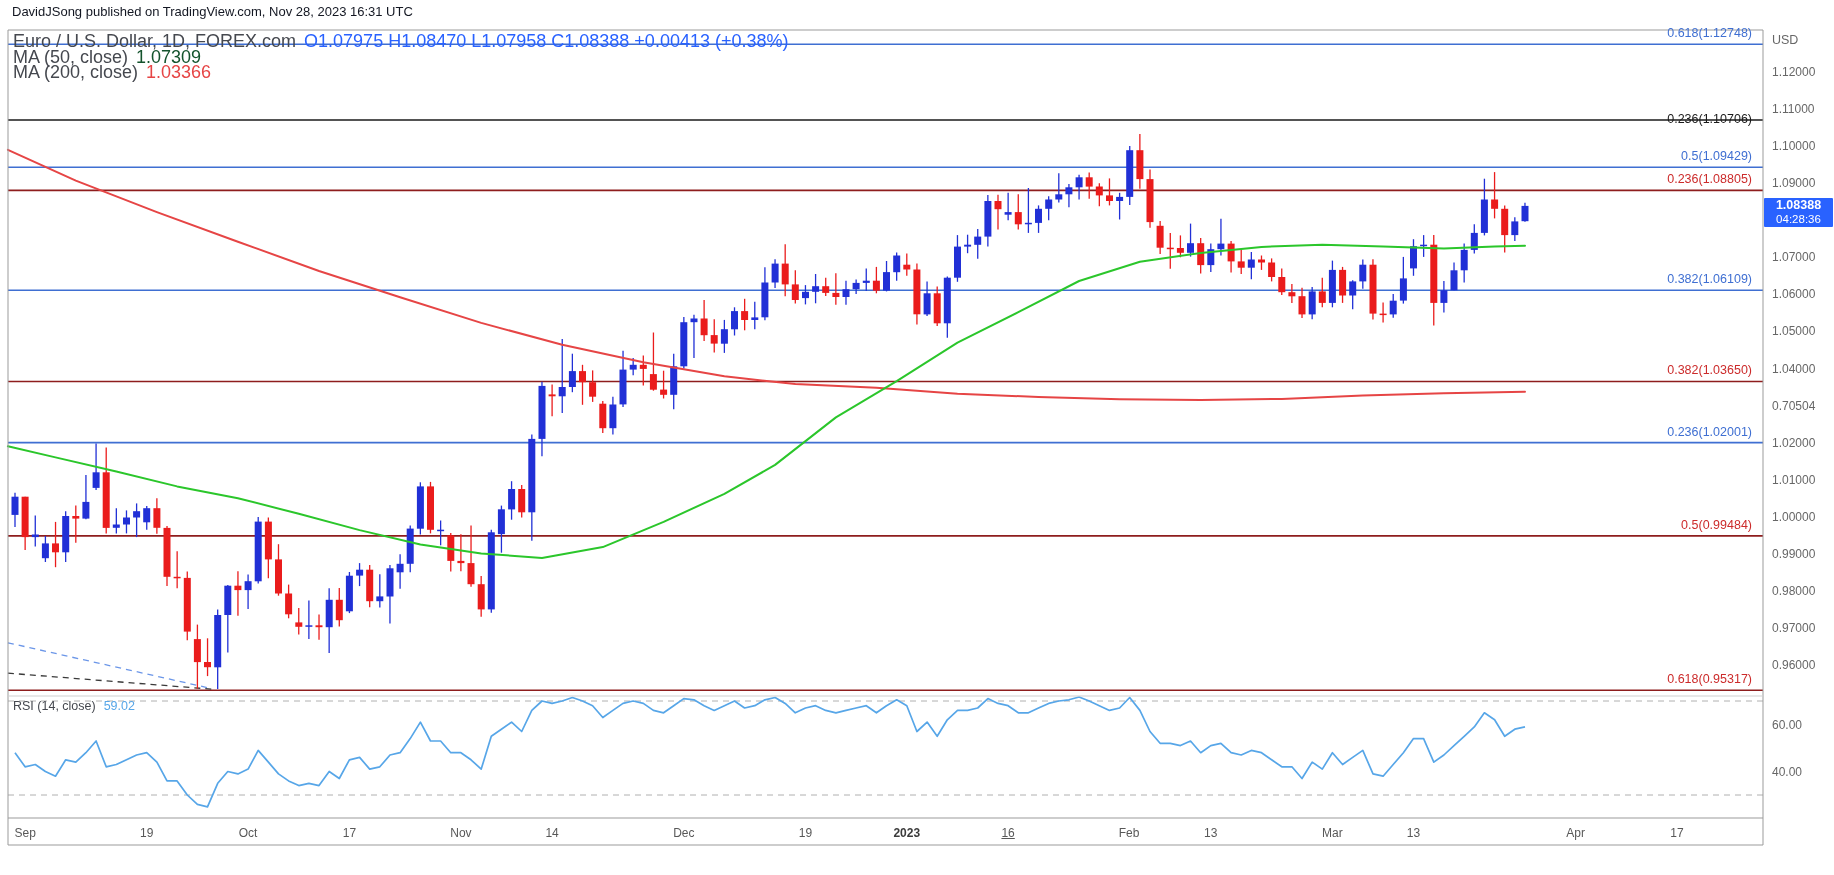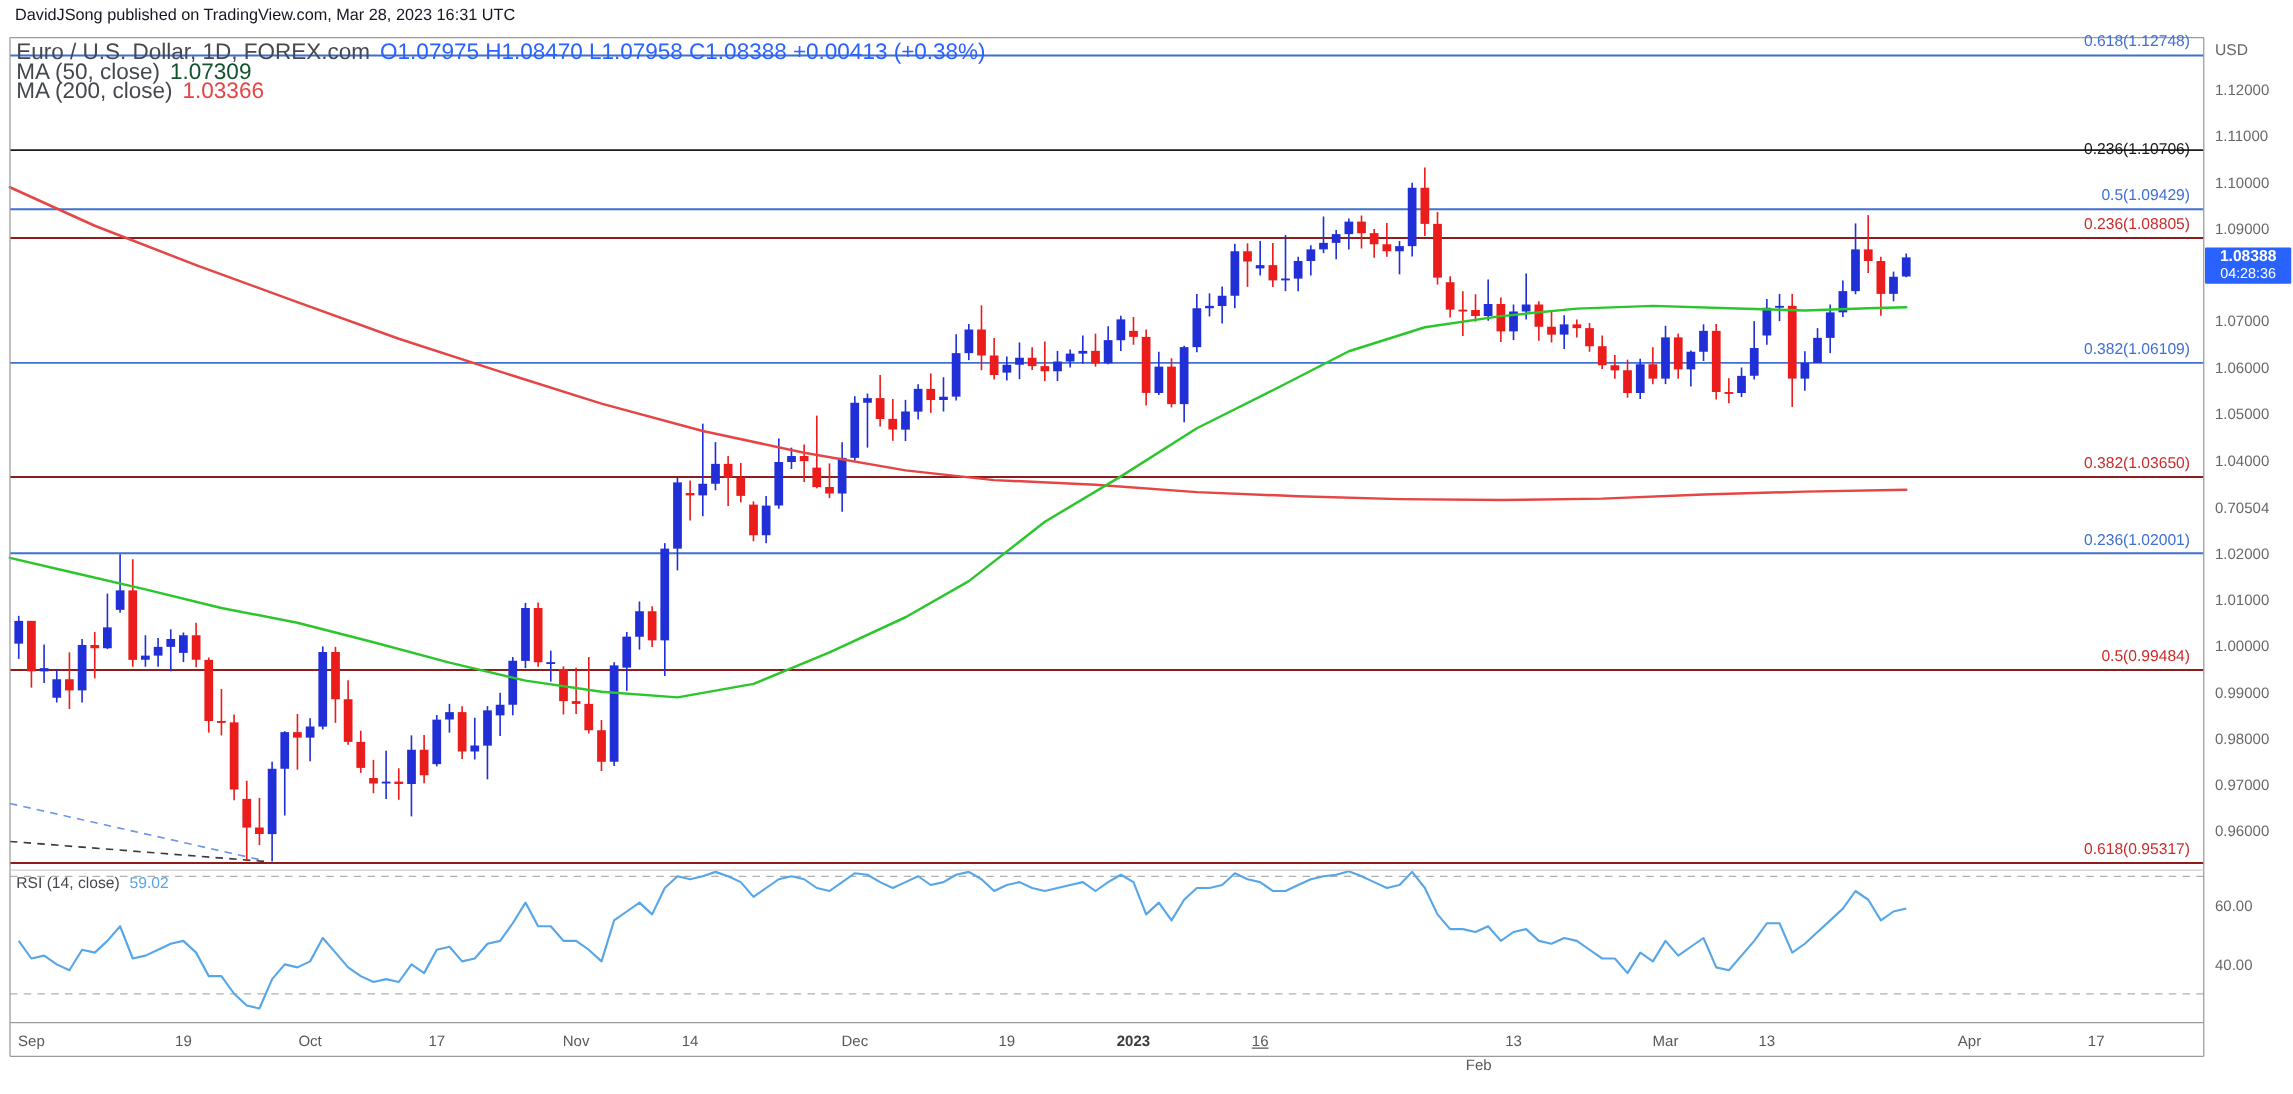--- a/index.html
+++ b/index.html
@@ -365,21 +365,21 @@
     <g>
       <line x1="8" y1="30" x2="1763" y2="30" stroke="#9b9b9b" stroke-width="1"></line>
       <line x1="8" y1="30" x2="8" y2="845" stroke="#9b9b9b" stroke-width="1"></line>
       <line x1="1763" y1="30" x2="1763" y2="845" stroke="#9b9b9b" stroke-width="1"></line>
       <line x1="8" y1="696" x2="1763" y2="696" stroke="#cfcfcf" stroke-width="1"></line>
       <line x1="8" y1="818" x2="1763" y2="818" stroke="#9b9b9b" stroke-width="1"></line>
       <line x1="8" y1="845" x2="1763" y2="845" stroke="#9b9b9b" stroke-width="1"></line>
     </g>
   </svg>
 
-<div class="overlay" id="page-title">DavidJSong published on TradingView.com, Mar 28, 2023 16:31 UTC</div>
+<div class="overlay" id="page-title">DavidJSong published on TradingView.com, Nov 28, 2023 16:31 UTC</div>
 
 <div class="overlay legend" id="legend-row1">
   <span>Euro / U.S. Dollar, 1D, FOREX.com</span><span class="vals">O1.07975  H1.08470  L1.07958  C1.08388  +0.00413 (+0.38%)</span>
 </div>
 <div class="overlay legend" id="legend-row2">
   <span>MA (50, close)</span><span class="ma-val" id="ma50-val" style="color: #14532d;">1.07309</span>
 </div>
 <div class="overlay legend" id="legend-row3">
   <span>MA (200, close)</span><span class="ma-val" id="ma200-val" style="color: rgb(230, 69, 69);">1.03366</span>
 </div>
@@ -432,21 +432,21 @@
     <div class="overlay time-tick" style="left: -9.866px;">Sep</div>
     <div class="overlay time-tick" style="left: 111.742px;">19</div>
     <div class="overlay time-tick" style="left: 213.082px;">Oct</div>
     <div class="overlay time-tick" style="left: 314.422px;">17</div>
     <div class="overlay time-tick" style="left: 425.896px;">Nov</div>
     <div class="overlay time-tick" style="left: 517.102px;">14</div>
     <div class="overlay time-tick" style="left: 648.844px;">Dec</div>
     <div class="overlay time-tick" style="left: 770.452px;">19</div>
     <div class="overlay time-tick bold" style="left: 871.792px;">2023</div>
     <div class="overlay time-tick" style="left: 973.132px; text-decoration: underline;">16</div>
-    <div class="overlay time-tick" style="left: 1148px; margin-top: 19px;">Feb</div>
+    <div class="overlay time-tick" style="left: 1094px;">Feb</div>
     <div class="overlay time-tick" style="left: 1175.81px;">13</div>
     <div class="overlay time-tick" style="left: 1297.42px;">Mar</div>
     <div class="overlay time-tick" style="left: 1378.49px;">13</div>
     <div class="overlay time-tick" style="left: 1540.64px;">Apr</div>
     <div class="overlay time-tick" style="left: 1641.98px;">17</div>
   </div>
 
 <div class="overlay" id="watermark">
   <span style="display:inline-flex;">
     <svg width="19" height="19" viewBox="0 0 19 19">

